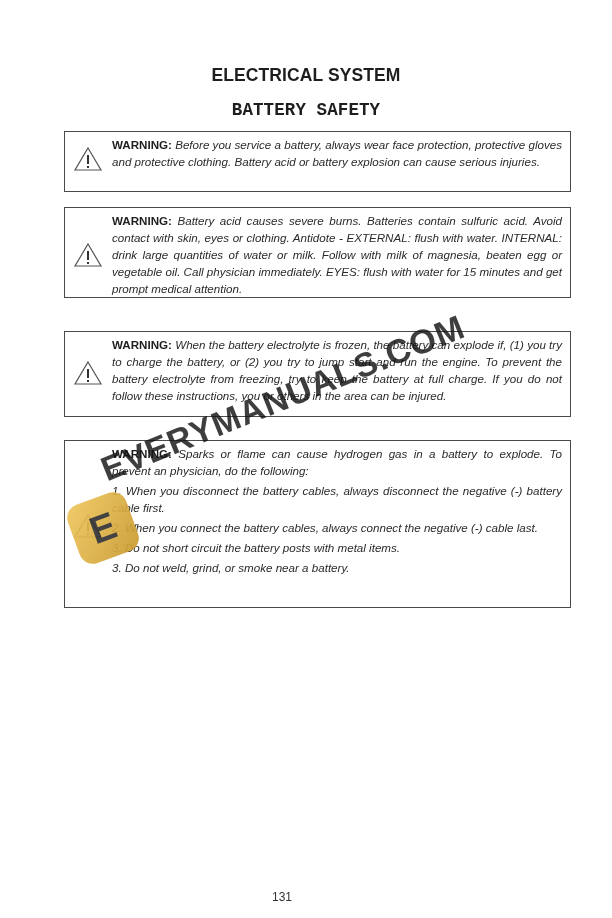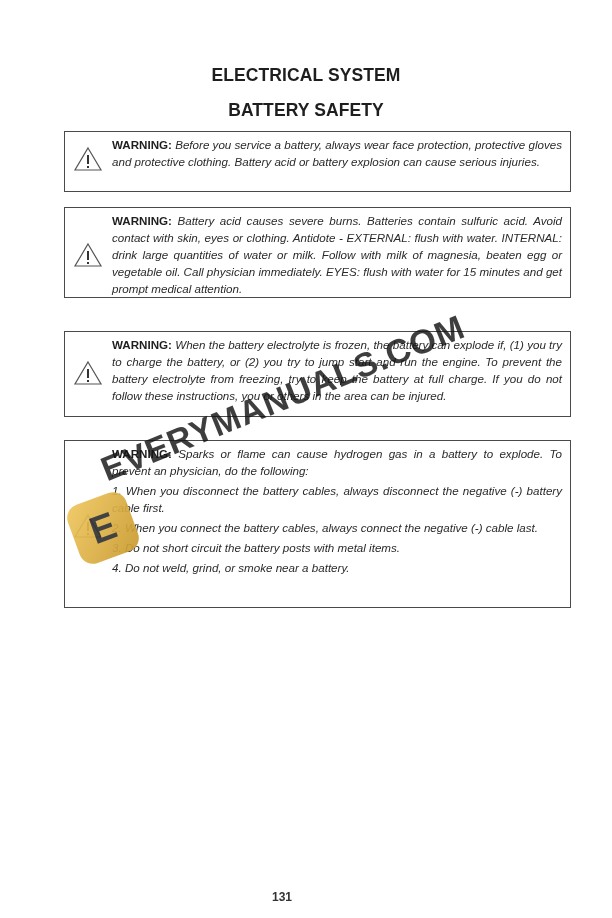--- a/index.html
+++ b/index.html
@@ -1,36 +1,36 @@
 <!DOCTYPE html>
 <html><head>
 <meta charset="utf-8">
 <style>
   html, body { margin: 0; padding: 0; background: #ffffff; }
   body { width: 612px; height: 918px; position: relative; overflow: hidden;
          font-family: "Liberation Sans", sans-serif; color: #222; }
   .title { position: absolute; left: 0; width: 612px; text-align: center;
            font-weight: bold; font-size: 17.5px; color: #1e1e1e; letter-spacing: 0.1px; }
   #t1 { top: 65px; }
-  #t2 { top: 100px; }
+  #t2 { top: 100px; font-family: Liberation Mono, monospace; }
   .wbox { position: absolute; left: 64px; width: 507px; border: 1.5px solid #4a4a4a;
           box-sizing: border-box; background: #fff; padding-left: 47px; }
   .wicon { position: absolute; left: 8px; width: 30px; height: 26px; }
   .wtext { position: absolute; left: 47px; right: 8px; font-size: 11.6px; line-height: 17px;
            text-align: justify; color: #2a2a2a; }
   .wtext .lbl { font-style: normal; font-weight: bold; color: #1e1e1e; }
   .wtext .body { font-style: italic; }
   .wtext p { margin: 0; }
   .wtext p.item { margin-top: 3px; font-style: italic; }
   #b1 { top: 131px; height: 61px; }
   #b2 { top: 207px; height: 91px; }
   #b3 { top: 331px; height: 86px; }
   #b4 { top: 440px; height: 168px; }
   .pagenum { position: absolute; top: 890px; left: 0; width: 564px; text-align: center;
-             font-size: 12px; font-weight: bold; color: #333; }
+             font-size: 12px; font-weight: normal; color: #333; }
   .watermark { position: absolute; left: 110px; top: 450px; transform: rotate(-22deg);
                transform-origin: left bottom; font-weight: bold; font-size: 34px;
                color: rgba(20,20,20,0.82); letter-spacing: 1px; white-space: nowrap; pointer-events: none; }
   .wm-logo { position: absolute; left: 72px; top: 497px; width: 62px; height: 62px; border-radius: 14px;
              background: linear-gradient(135deg, #f0c75e, #c99a2e); transform: rotate(-20deg);
              opacity: 0.92; display: flex; align-items: center; justify-content: center;
              font-weight: bold; font-size: 38px; color: #333; }
 </style>
 </head>
 <body>
@@ -79,21 +79,21 @@
     <polygon points="15,2 28,24 2,24" fill="none" stroke="#555" stroke-width="1.2"></polygon>
     <rect x="14" y="9" width="2" height="9" fill="#333"></rect>
       <rect x="14" y="20" width="2" height="2" fill="#333"></rect>
   </svg>
   <div class="wtext" style="top:4px">
     <p><span class="lbl">WARNING:</span>
        <span class="body">Sparks or flame can cause hydrogen gas in a battery to explode. To prevent an physician, do the following:</span></p>
     <p class="item">1. When you disconnect the battery cables, always disconnect the negative (-) battery cable first.</p>
     <p class="item">2. When you connect the battery cables, always connect the negative (-) cable last.</p>
     <p class="item">3. Do not short circuit the battery posts with metal items.</p>
-    <p class="item">4. Do not weld, grind, or smoke near a battery.</p>
+    <p class="item">3. Do not weld, grind, or smoke near a battery.</p>
   </div>
 </div>
 
 <div class="wm-logo">
     <span>E</span>
   </div>
 <div class="watermark">EVERYMANUALS.COM</div>
 
 <div class="pagenum">131</div>
 

